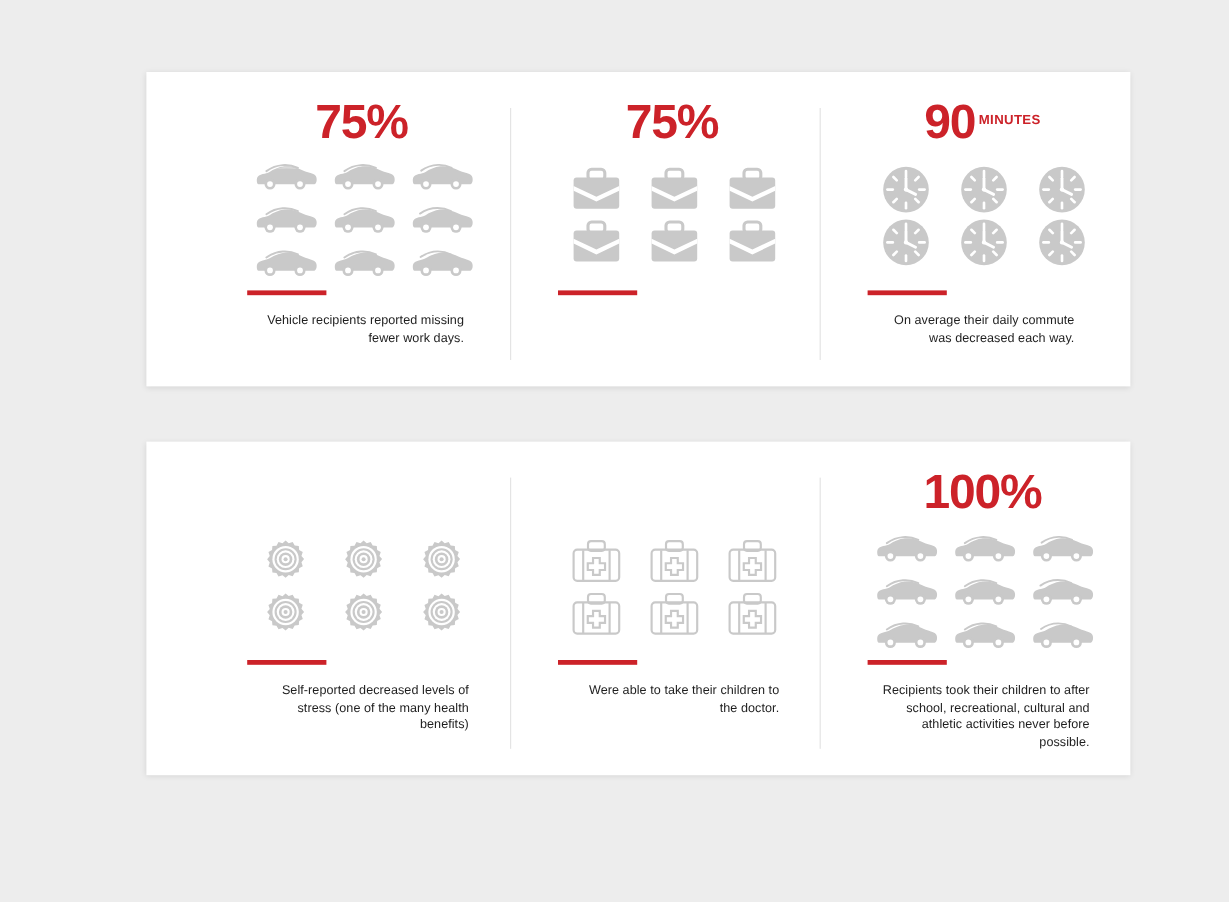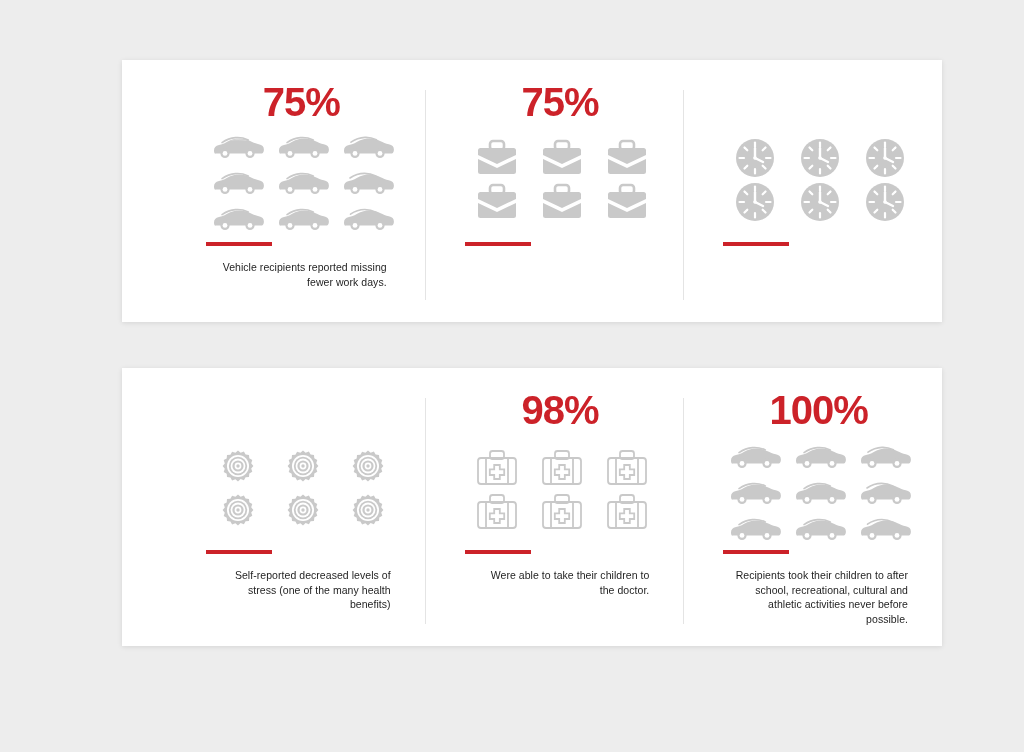--- a/index.html
+++ b/index.html
@@ -315,20 +315,23 @@
               </svg>
           </div>
         </div>
 
         <div class="underline"></div>
       </div>
     </div>
 
     <div class="panel">
       <div class="panel-inner">
+        <div class="stat">
+          <span class="stat-value">90</span><span class="stat-unit">MINUTES</span>
+        </div>
 
         <div class="icon-grid" style="top:76px">
           <div class="icon-cell tall">
             <svg width="42" height="42" viewBox="0 0 42 42">
                 <circle cx="21" cy="21" r="19" fill="#c9c9c9"></circle>
                 <g stroke="#ffffff" stroke-width="2.2" stroke-linecap="round">
                   <line x1="21" y1="5.5" x2="21" y2="10"></line>
                   <line x1="21" y1="32" x2="21" y2="36.5"></line>
                   <line x1="5.5" y1="21" x2="10" y2="21"></line>
                   <line x1="32" y1="21" x2="36.5" y2="21"></line>
@@ -440,20 +443,21 @@
                 <g stroke="#ffffff" stroke-width="2.4" stroke-linecap="round">
                   <line x1="21" y1="21" x2="21" y2="11.5"></line>
                   <line x1="21" y1="21" x2="29" y2="25"></line>
                 </g>
                 <circle cx="21" cy="21" r="1.8" fill="#ffffff"></circle>
               </svg>
           </div>
         </div>
 
         <div class="underline"></div>
+        <div class="caption cap-w3">On average their daily commute was decreased each way.</div>
       </div>
     </div>
   </div>
 
   <div class="card" id="card-bottom">
 
     <div class="panel">
       <div class="panel-inner">
 
         <div class="icon-grid" style="top:76px">
@@ -543,23 +547,20 @@
           </div>
         </div>
 
         <div class="underline"></div>
         <div class="caption cap-w1">Self-reported decreased levels of stress (one of the many health benefits)</div>
       </div>
     </div>
 
     <div class="panel">
       <div class="panel-inner">
-        <div class="stat">
-          <span class="stat-value">98%</span>
-        </div>
 
         <div class="icon-grid" style="top:78px">
           <div class="icon-cell tall">
             <svg width="46" height="42" viewBox="0 0 46 42">
                 <g fill="none" stroke="#c9c9c9" stroke-width="1.8">
                   <rect x="16" y="4" width="14" height="8" rx="2.5"></rect>
                   <rect x="4" y="11" width="38" height="26" rx="3"></rect>
                   <line x1="12" y1="11.6" x2="12" y2="36.4"></line>
                   <line x1="34" y1="11.6" x2="34" y2="36.4"></line>
                   <path d="M20.2 18h5.6v4.4h4.4v5.6h-4.4V32h-5.6v-4h-4.4v-5.6h4.4z"></path>

